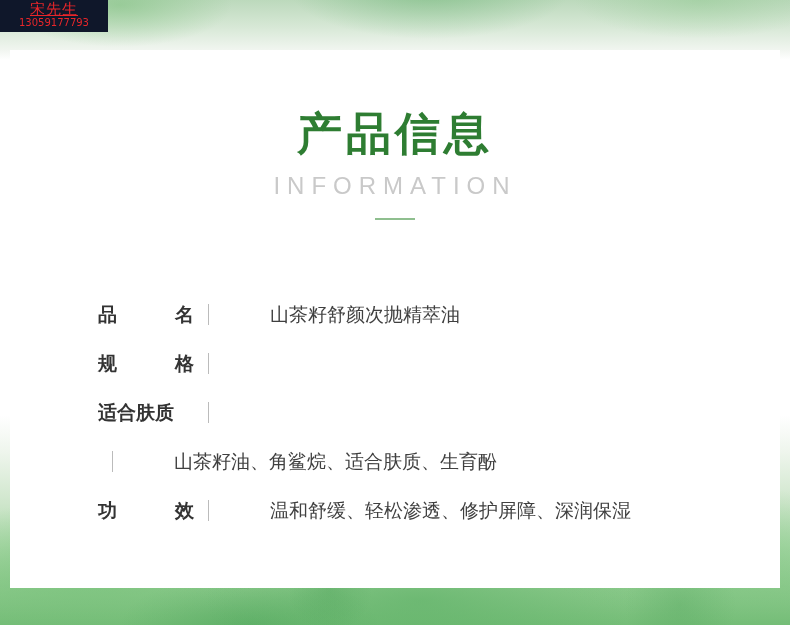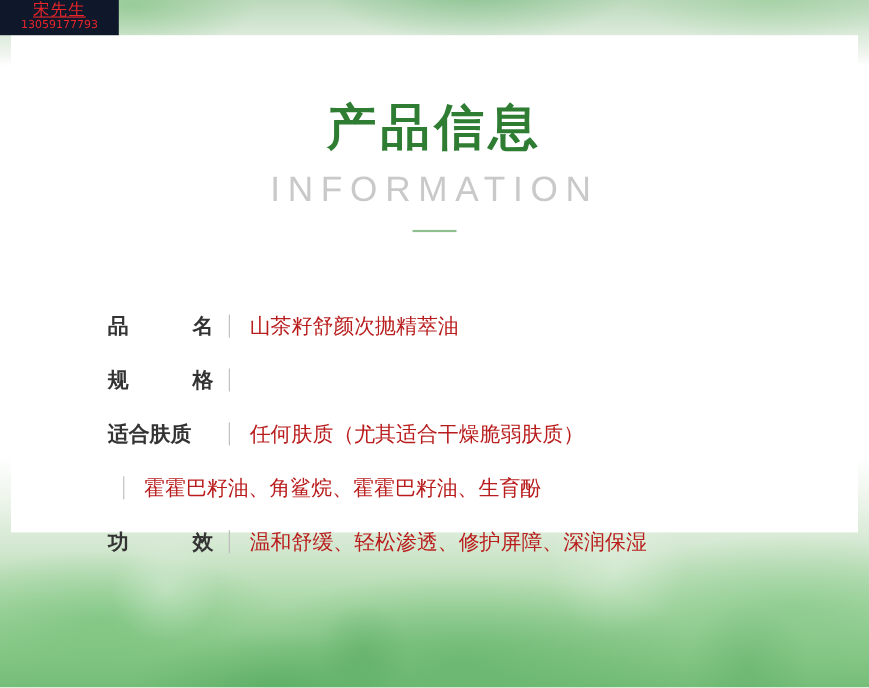--- a/index.html
+++ b/index.html
@@ -56,23 +56,23 @@
       radial-gradient(circle 70px at 150px 120px, rgba(255,255,255,0.30), rgba(255,255,255,0) 70%),
       radial-gradient(circle 90px at 560px 100px, rgba(255,255,255,0.25), rgba(255,255,255,0) 70%),
       radial-gradient(circle 60px at 330px 175px, rgba(60,150,75,0.25), rgba(60,150,75,0) 70%),
       radial-gradient(circle 80px at 680px 190px, rgba(60,150,75,0.22), rgba(60,150,75,0) 70%);
   }
 
   
   .card {
     position: absolute;
     left: 10px;
-    top: 32px;
+    top: 50px;
     width: 770px;
-    height: 452px;
+    height: 538px;
     background: #ffffff;
     z-index: 2;
   }
 
   
   .watermark {
     position: absolute;
     left: 0;
     top: 0;
     width: 100px;
@@ -108,21 +108,21 @@
     color: #2e7d32;
     font-size: 45px;
     font-weight: bold;
     letter-spacing: 4px;
     line-height: 1.15;
     font-family: "DejaVu Sans", "Liberation Sans", sans-serif;
   }
   .title-en {
     margin-top: 12px;
     color: #c9c9c9;
-    font-size: 32px;
+    font-size: 24px;
     letter-spacing: 7px;
     font-family: "Liberation Sans", "DejaVu Sans", sans-serif;
   }
   .title-rule {
     margin: 18px auto 0 auto;
     width: 40px;
     height: 2px;
     background: #8fbf8f;
   }
 
@@ -155,25 +155,26 @@
     text-align: right;
   }
   .info-sep {
     flex: 0 0 auto;
     width: 1px;
     height: 21px;
     background: #bbbbbb;
     margin: 0 18px 0 14px;
   }
   .info-value {
-    color: #b91c1c;
+    color: #404040;
     font-size: 19px;
     letter-spacing: 0px;
     font-family: Liberation Mono, monospace;
     white-space: nowrap;
+    margin-left: 43px;
   }
 </style>
 </head>
 <body>
 
 <div id="page">
 
   <div class="bg-layer bg-top"></div>
   <div class="bg-layer bg-bottom"></div>
 
@@ -200,26 +201,25 @@
         <div class="info-label">
           <span>规</span>
           <span>格</span>
         </div>
         <div class="info-sep"></div>
       </div>
 
       <div class="info-row">
         <div class="info-label wide">适合肤质</div>
         <div class="info-sep"></div>
-        <div class="info-value">任何肤质（尤其适合干燥脆弱肤质）</div>
-      </div>
-
-      <div class="info-row">
-        <div class="info-sep"></div>
-        <div class="info-value">霍霍巴籽油、角鲨烷、霍霍巴籽油、生育酚</div>
+      </div>
+
+      <div class="info-row">
+        <div class="info-sep"></div>
+        <div class="info-value">山茶籽油、角鲨烷、适合肤质、生育酚</div>
       </div>
 
       <div class="info-row">
         <div class="info-label">
           <span>功</span>
           <span>效</span>
         </div>
         <div class="info-sep"></div>
         <div class="info-value">温和舒缓、轻松渗透、修护屏障、深润保湿</div>
       </div>

